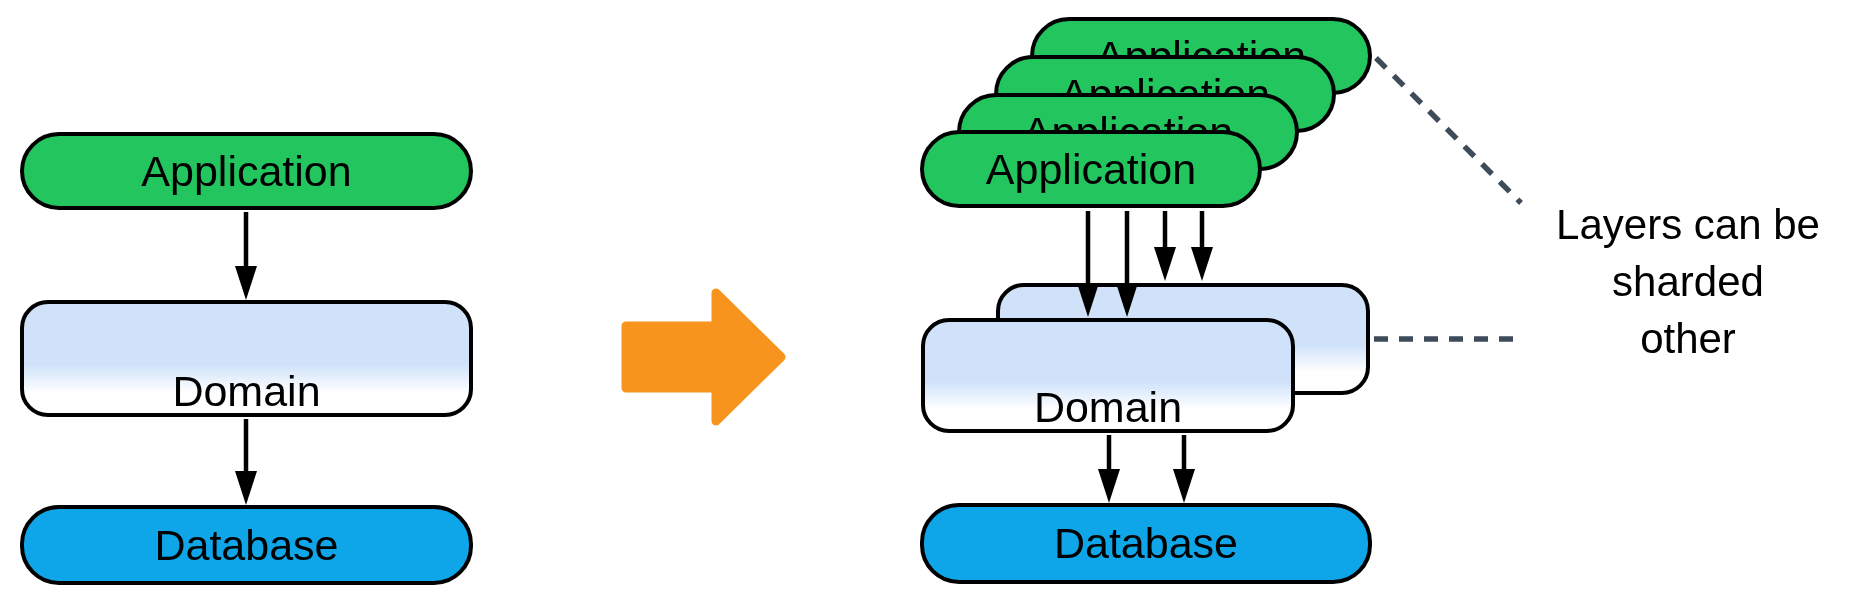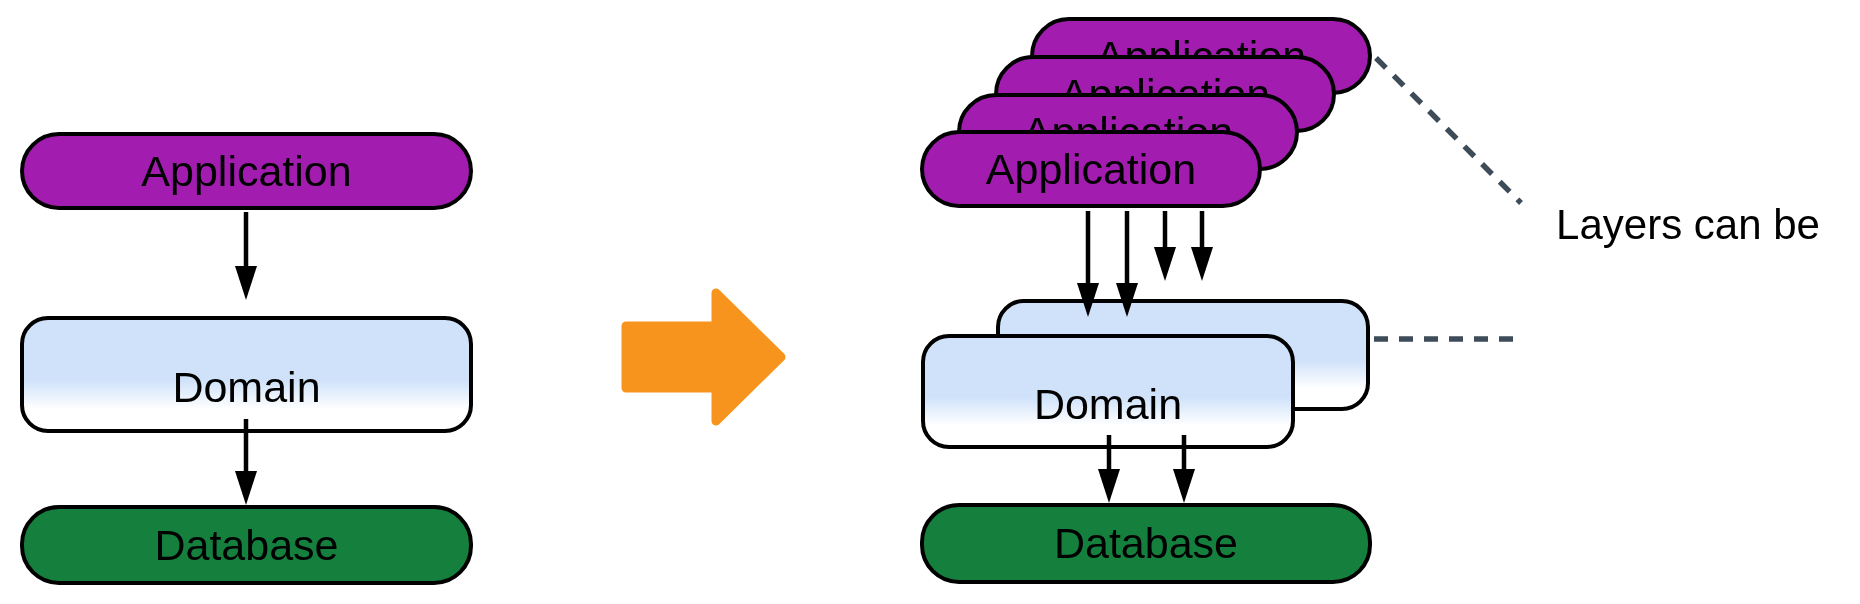--- a/index.html
+++ b/index.html
@@ -18,29 +18,28 @@
     border: 4px solid #000000;
     display: flex;
     align-items: center;
     justify-content: center;
     font-size: 43px;
     line-height: 1;
     white-space: nowrap;
   }
   .pill   { border-radius: 39px; }
   .round  { border-radius: 28px; }
-  .green  { background: #a21caf; }
-  .gray   { background: #15803d; }
+  .green  { background: #22c55e; }
+  .gray   { background: #0ea5e9; }
   .bluegrad {
     background: linear-gradient(180deg, #cfe2fa 0%, #cfe2fa 55%, #ffffff 82%, #ffffff 100%);
   }
   
   .label-top {
-    align-items: center;
-    margin-top: 16px;
+    align-items: flex-end;
   }
   .label-top .node-label {
     margin-top: 26px;
   }
   .overlay {
     position: absolute;
     left: 0; top: 0;
     width: 1860px; height: 604px;
     z-index: 9;
     pointer-events: none;
@@ -97,20 +96,22 @@
   <div class="node bluegrad round label-top z6" style="left:921px; top:318px; width:374px; height:115px;">
     <span class="node-label">Domain</span>
   </div>
 
   <div class="node gray pill z1" style="left:920px; top:503px; width:452px; height:81px;">
     <span class="node-label">Database</span>
   </div>
 
   <div class="annotation">
     <span>Layers can be</span>
+    <span>sharded</span>
+    <span>other</span>
   </div>
 
   <svg class="overlay" width="1860" height="604" viewBox="0 0 1860 604" xmlns="http://www.w3.org/2000/svg">
 
     <g stroke="#000000" fill="#000000">
       <line x1="246" y1="212" x2="246" y2="268" stroke-width="4.5"></line>
       <polygon points="246,300 235,266 257,266" stroke="none"></polygon>
     </g>
 
     <g stroke="#000000" fill="#000000">

